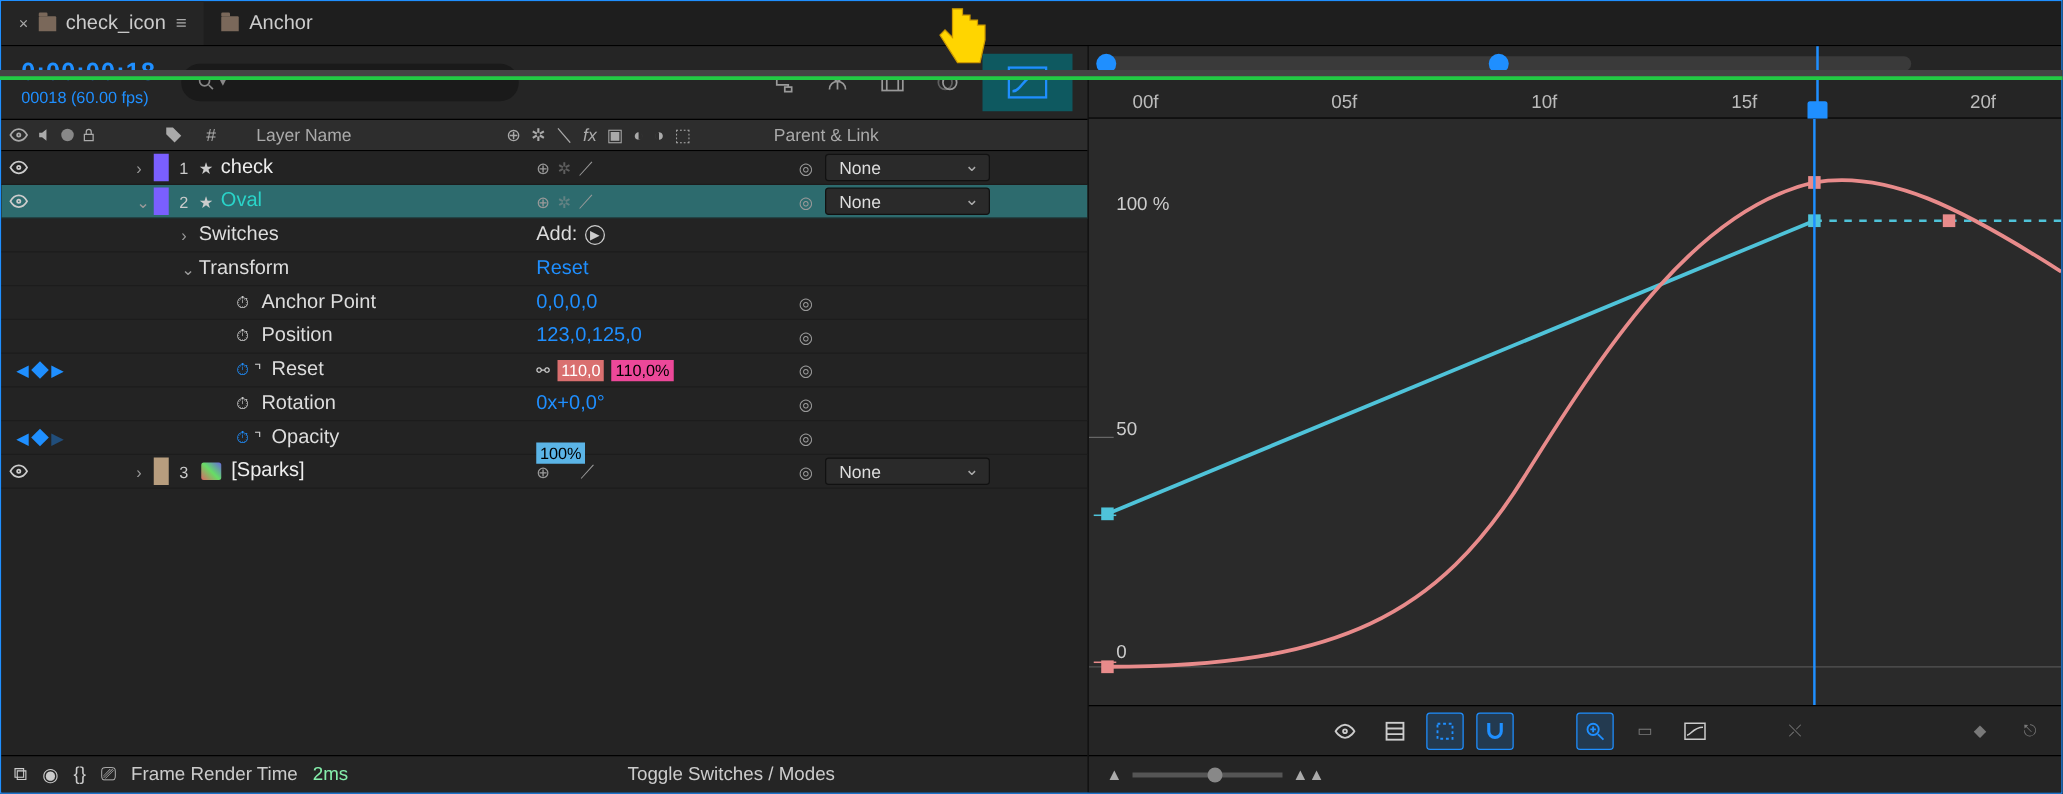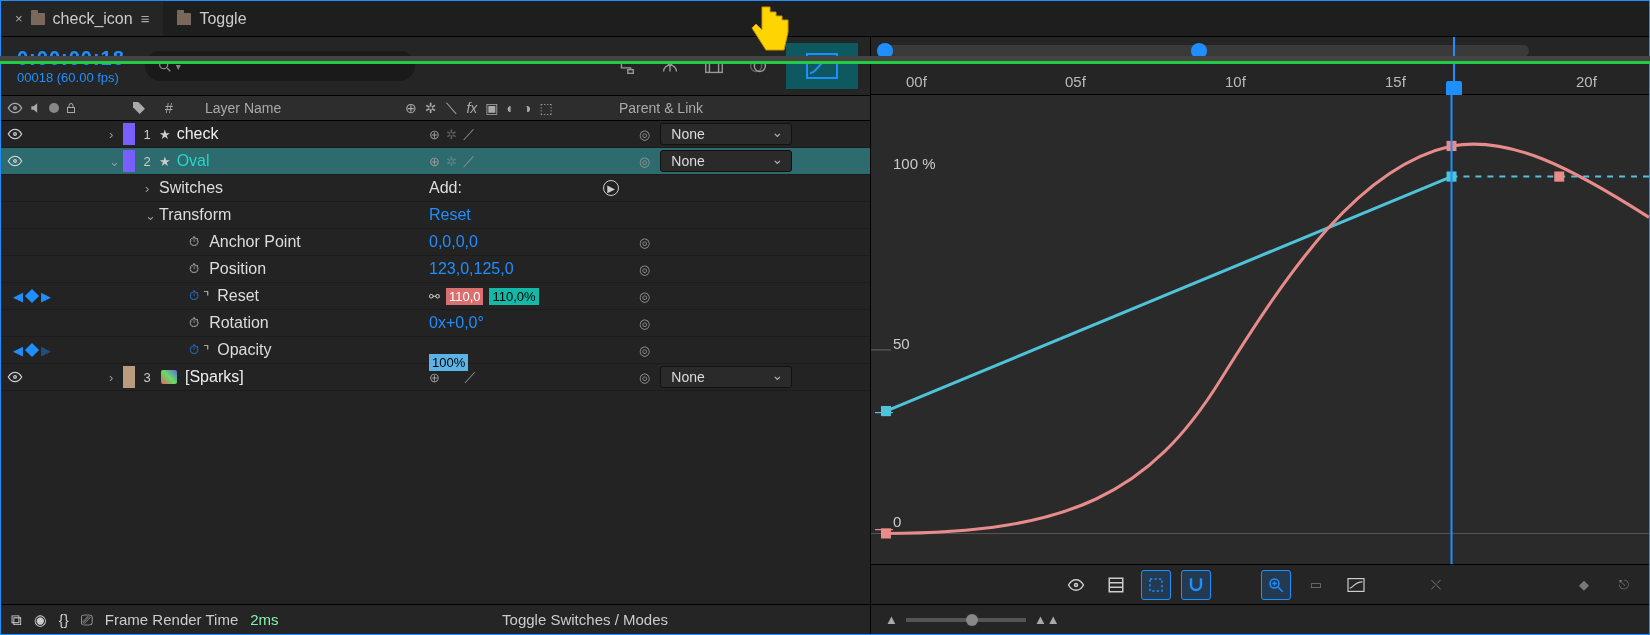--- a/index.html
+++ b/index.html
@@ -58,21 +58,21 @@
 .disclose { width:14px; color:#999; }
 .star { color:#ccc; }
 .layername { color:#eee; font-size:16px; padding-left:6px; }
 .layername.sel { color:#2ad4c9; }
 .dropdown { background:#2a2a2a; color:#ddd; padding:2px 30px 2px 10px; border:1px solid #111; border-radius:3px; position:relative; width:132px; font-size:14px;}
 .dropdown::after { content:"⌄"; position:absolute; right:8px; top:0; color:#aaa; }
 .spiral { color:#999; }
 .prop-label { color:#ddd; font-size:16px; }
 .prop-val { color:#1f8fff; font-size:16px; }
 .val-red { background:#d96f6f; color:#fff; padding:1px 3px; }
-.val-green { background:#14b8a6; color:#000; padding:1px 3px; }
+.val-green { background:#ec4899; color:#000; padding:1px 3px; }
 .val-blue { background:#5bb4e6; color:#000; padding:1px 3px;margin-top:24px; }
 .stopwatch { color:#1f8fff; }
 .kf-nav { display:flex; gap:4px; align-items:center; color:#1f8fff; padding-left:6px;}
 .diamond { width:10px; height:10px; background:#1f8fff; transform:rotate(45deg); }
 
 
 .ruler-wrap { height:58px; background:#252525; position:relative; border-bottom:1px solid #000; }
 .zoom-bar { position:absolute; top:8px; left:10px; right:120px; height:12px; background:#3a3a3a; border-radius:6px; }
 .zoom-handle { position:absolute; top:6px; width:16px; height:16px; background:#1f8fff; border-radius:50%; }
 .ruler { position:absolute; bottom:0; left:0; right:0; height:30px; display:flex; color:#bbb; font-size:15px;margin-left:29px; }
@@ -107,21 +107,21 @@
 
 <div class="tabs">
   <div class="tab active">
     <span class="close">×</span>
     <span class="folder-icon"></span>
     <span>check_icon</span>
     <span class="menu">≡</span>
   </div>
   <div class="tab">
     <span class="folder-icon"></span>
-    <span>Toggle</span>
+    <span>Anchor</span>
   </div>
 </div>
 
 <div class="main">
 
 <div class="left">
 
   <div class="tc-row">
     <div class="tc-box">
       <div class="tc">0:00:00:18</div>
@@ -258,21 +258,21 @@
         <div class="dropdown">None</div>
       </div>
     </div>
 
     <div class="row">
       <div class="cell-vis"></div>
       <div class="cell-tree" style="padding-left:36px">
         <span class="disclose">›</span>
         <span class="prop-label">Switches</span>
       </div>
-      <div class="cell-sw" style="justify-content:space-between;padding-right:10px">
+      <div class="cell-sw" style="justify-content:flex-start;padding-right:10px">
         <span class="prop-label">Add:</span>
         <span style="width:16px;height:16px;border:1.5px solid #ccc;border-radius:50%;display:inline-flex;align-items:center;justify-content:center;font-size:10px;color:#ccc">▶</span>
       </div>
       <div class="cell-parent"></div>
     </div>
 
     <div class="row">
       <div class="cell-vis"></div>
       <div class="cell-tree" style="padding-left:36px">
         <span class="disclose">⌄</span>

